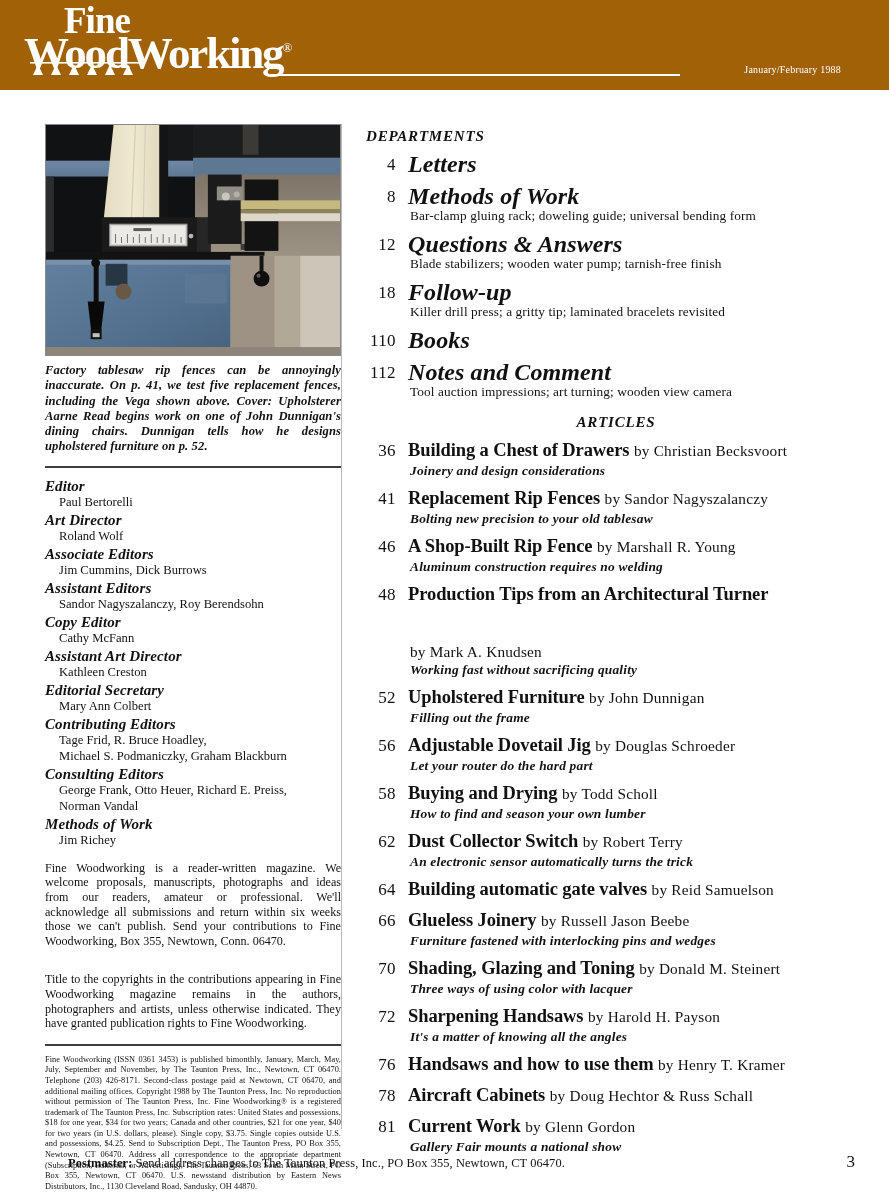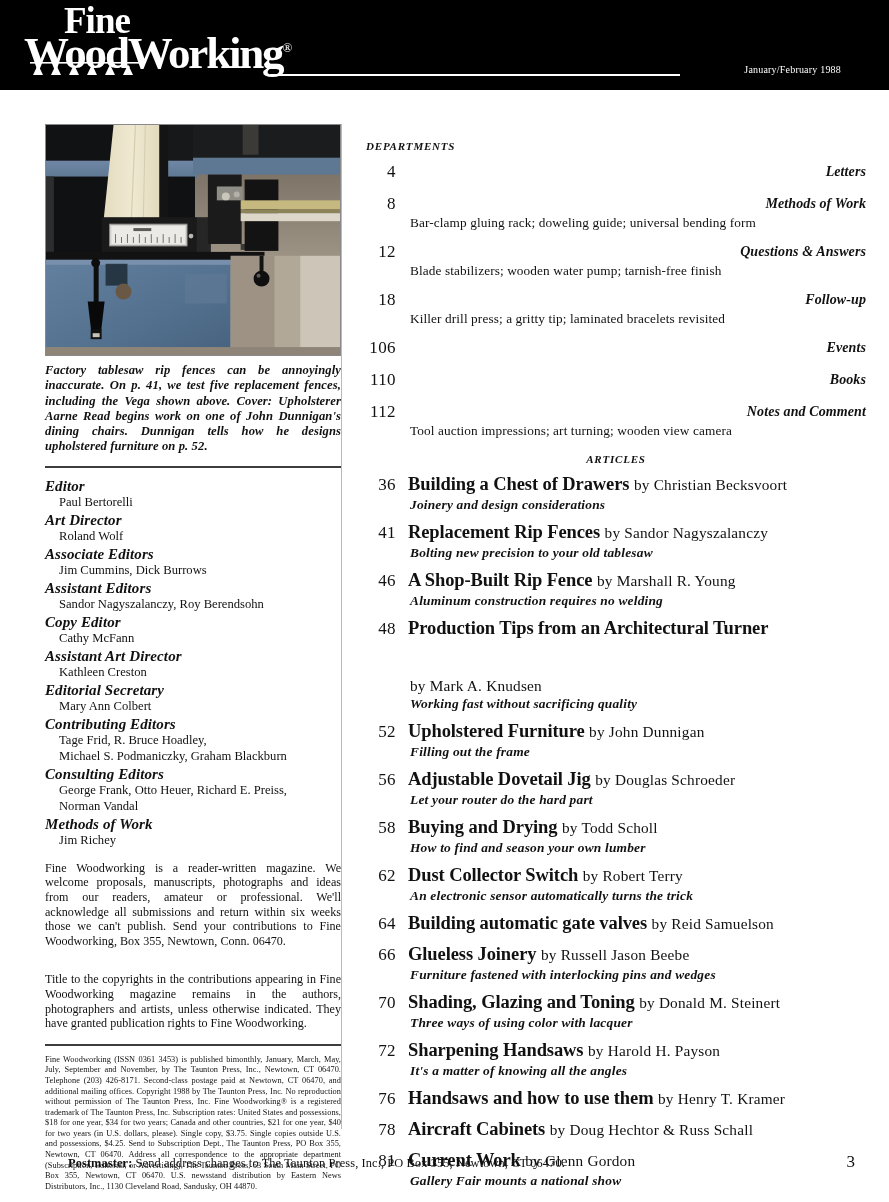--- a/index.html
+++ b/index.html
@@ -12,21 +12,21 @@
     color: #111111;
     position: relative;
     overflow: hidden;
   }
 
   
   .banner {
     position: absolute;
     left: 0; top: 0;
     width: 889px; height: 90px;
-    background: #000000;
+    background: #a16207;
     overflow: hidden;
   }
   .banner-inner { position: relative; width: 100%; height: 100%; }
 
   .logo-fine {
     position: absolute;
     left: 64px; top: 2px;
     color: #ffffff;
     font-family: "Liberation Serif", "DejaVu Serif", serif;
     font-size: 37px;
@@ -150,25 +150,25 @@
     letter-spacing: 0.05px;
   }
 
   
   .right-col {
     position: absolute;
     left: 366px; top: 124px;
     width: 500px;
   }
   .section-head {
-    font-size: 11px;
+    font-size: 15px;
     font-weight: 700;
     font-style: italic;
     letter-spacing: 0.8px;
-    margin: 16px 0 8px 0;
+    margin: 4px 0 8px 0;
   }
   .section-head.articles { margin-top: 14px; text-align: center; }
 
   .toc-row {
     display: flex;
     align-items: flex-start;
     margin-bottom: 8px;
   }
   .toc-page {
     width: 42px;
@@ -176,26 +176,25 @@
     text-align: right;
     font-size: 17px;
     line-height: 23px;
     padding-right: 12px;
     letter-spacing: 0.4px;
   }
   .toc-body { flex: 1 1 auto; }
 
   
   .dept-title {
-    font-size: 14px;
+    font-size: 24px;
     font-weight: 700;
     font-style: italic;
     line-height: 23px;
     letter-spacing: 0.1px;
-    text-align: right;
   }
   .dept-sub {
     font-size: 13.3px;
     line-height: 16px;
     padding-left: 2px;
     letter-spacing: 0.1px;
   }
 
   
   .art-title {
@@ -462,26 +461,20 @@
   </div>
 
   <div class="toc-row dept-row">
     <div class="toc-page">18</div>
     <div class="toc-body">
       <div class="dept-title">Follow-up</div>
       <div class="dept-sub">Killer drill press; a gritty tip; laminated bracelets revisited</div>
     </div>
   </div>
 
-  <div class="toc-row dept-row">
-    <div class="toc-page">106</div>
-    <div class="toc-body">
-      <div class="dept-title">Events</div>
-    </div>
-  </div>
 
   <div class="toc-row dept-row">
     <div class="toc-page">110</div>
     <div class="toc-body">
       <div class="dept-title">Books</div>
     </div>
   </div>
 
   <div class="toc-row dept-row">
     <div class="toc-page">112</div>

